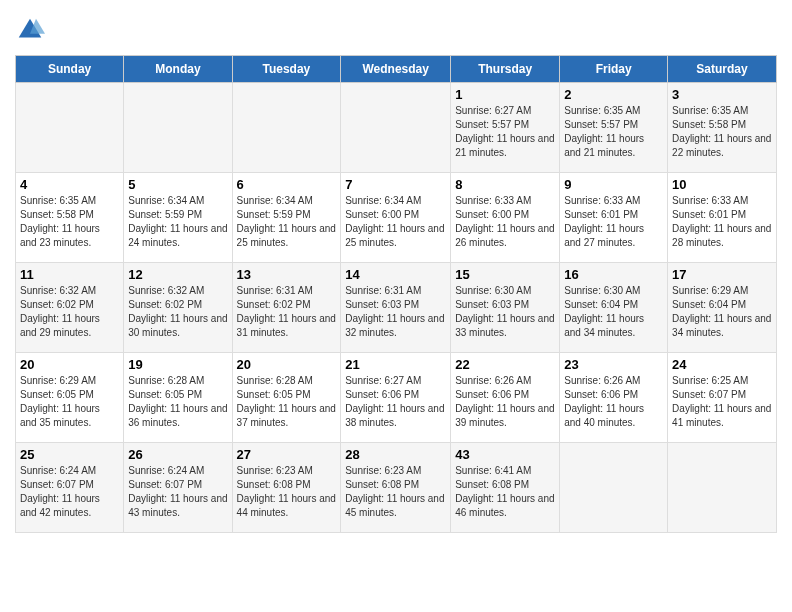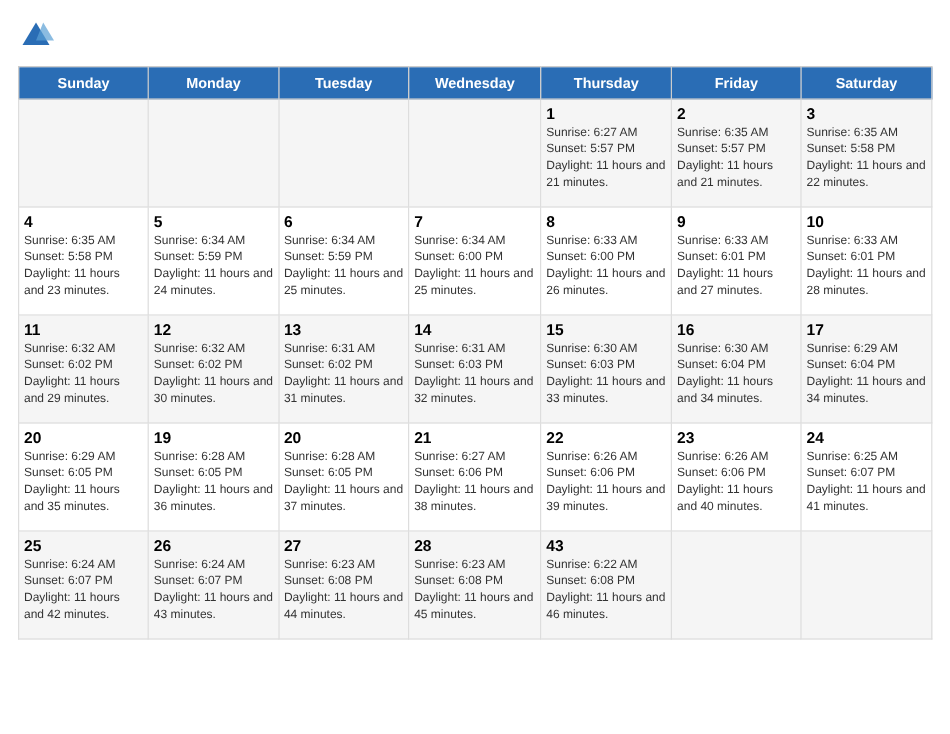--- a/index.html
+++ b/index.html
@@ -297,21 +297,21 @@
 Daylight: 11 hours and 44 minutes.</div>
         </td>
         <td>
           <span class="day-number">28</span>
           <div class="cell-content">Sunrise: 6:23 AM
 Sunset: 6:08 PM
 Daylight: 11 hours and 45 minutes.</div>
         </td>
         <td>
           <span class="day-number">43</span>
-          <div class="cell-content">Sunrise: 6:22 AM
+          <div class="cell-content">Sunrise: 6:41 AM
 Sunset: 6:08 PM
 Daylight: 11 hours and 46 minutes.</div>
         </td>
         <td></td>
         <td></td>
       </tr>
     </tbody>
 </table>
 
 </body></html>

